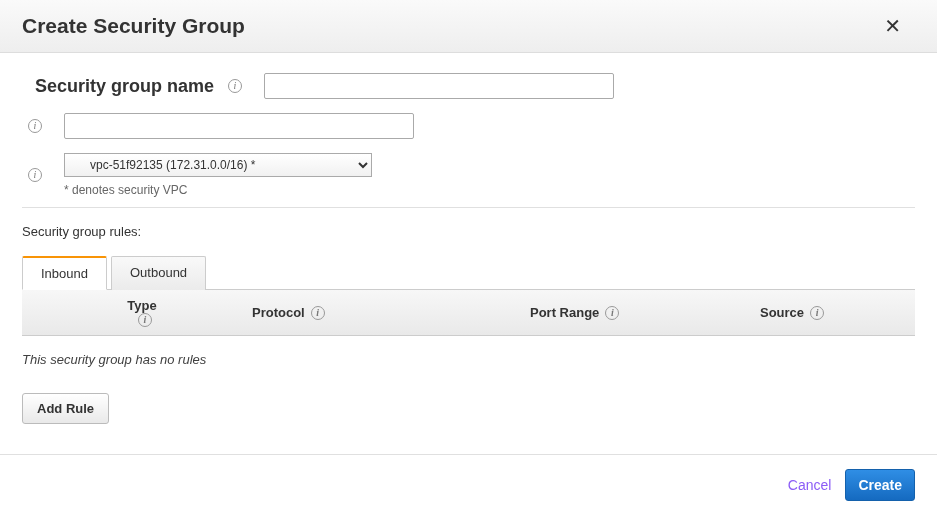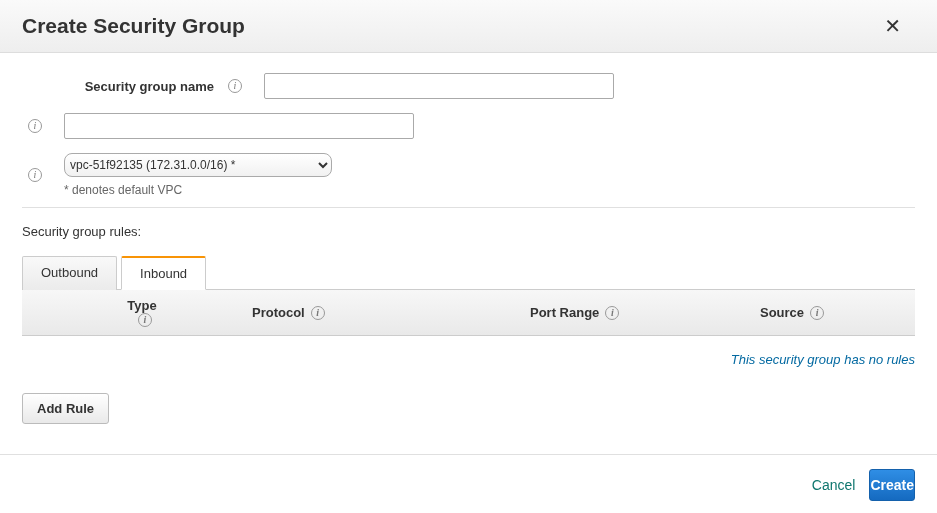--- a/index.html
+++ b/index.html
@@ -38,21 +38,21 @@
       display: flex;
       align-items: center;
       margin-bottom: 14px;
     }
     .form-label {
       width: 200px;
       text-align: right;
       font-weight: bold;
       color: #333;
       padding-right: 8px;
-      font-size: 13px;
+      font-size: 18px;
     }
     .info-icon {
       display: inline-flex;
       align-items: center;
       justify-content: center;
       width: 14px;
       height: 14px;
       border: 1px solid #999;
       border-radius: 50%;
       color: #777;
@@ -68,26 +68,26 @@
     }
     .text-input {
       width: 350px;
       height: 26px;
       border: 1px solid #aaa;
       border-radius: 2px;
       padding: 2px 6px;
       font-size: 13px;
     }
     .select-input {
-      width: 268px;
+      width: 308px;
       height: 24px;
       border: 1px solid #aaa;
-      border-radius: 8px;
+      border-radius: 0;
       background: linear-gradient(#ffffff, #f1f1f1);
-      padding: 0 1px;
+      padding: 0 21px;
       font-size: 12px;
       color: #333;
     }
     .vpc-note {
       font-size: 12px;
       color: #666;
       margin-top: 6px;
     }
     .divider {
       border: none;
@@ -133,23 +133,23 @@
       align-items: center;
       font-weight: bold;
       font-size: 13px;
       color: #333;
     }
     .col-type { width: 220px; flex-direction: column; }
     .col-protocol { width: 278px; }
     .col-port { width: 230px; }
     .col-source { flex: 1; }
     .no-rules {
-      text-align: right;
+      text-align: left;
       font-style: italic;
-      color: #0369a1;
+      color: #404040;
       padding: 16px 0;
       font-size: 13px;
     }
     .add-rule-btn {
       margin-top: 10px;
       padding: 7px 14px;
       background: linear-gradient(#ffffff, #e9e9e9);
       border: 1px solid #bbb;
       border-radius: 3px;
       font-size: 13px;
@@ -160,32 +160,32 @@
     .modal-footer {
       border-top: 1px solid #e0e0e0;
       padding: 14px 22px;
       display: flex;
       justify-content: flex-end;
       align-items: center;
       gap: 14px;
       margin-top: 20px;
     }
     .cancel-link {
-      color: #0f766e;
+      color: #8b5cf6;
       font-size: 14px;
       cursor: pointer;
       background: none;
       border: none;
     }
     .create-btn {
       background: linear-gradient(#2f8ee5, #156ac0);
       color: #fff;
       border: 1px solid #1461ac;
       border-radius: 3px;
-      padding: 7px 0;
+      padding: 7px 12px;
       font-size: 14px;
       font-weight: bold;
       cursor: pointer;
     }
   </style>
 </head>
 <body>
 
 <div class="modal-header">
   <div class="modal-title">Create Security Group</div>
@@ -208,31 +208,31 @@
       <input type="text" class="text-input" value="" style="">
     </div>
   </div>
 
   <div class="form-row" style="margin-bottom:4px;">
     <span class="info-icon">i</span>
     <div class="form-control-wrap">
       <select class="select-input">
         <option>vpc-51f92135 (172.31.0.0/16) *</option>
       </select>
-      <div class="vpc-note">* denotes default VPC</div>
+      <div class="vpc-note">* denotes security VPC</div>
     </div>
   </div>
 
   <hr class="divider">
 
   <div class="section-label">Security group rules:</div>
 
   <div class="tabs">
+    <div class="tab active">Inbound</div>
     <div class="tab">Outbound</div>
-    <div class="tab active">Inbound</div>
   </div>
 
   <div class="rules-header">
     <div class="rules-col col-type">
       <span>Type</span>
       <span class="info-icon">i</span>
     </div>
     <div class="rules-col col-protocol">
       <span>Protocol</span>
       <span class="info-icon">i</span>

